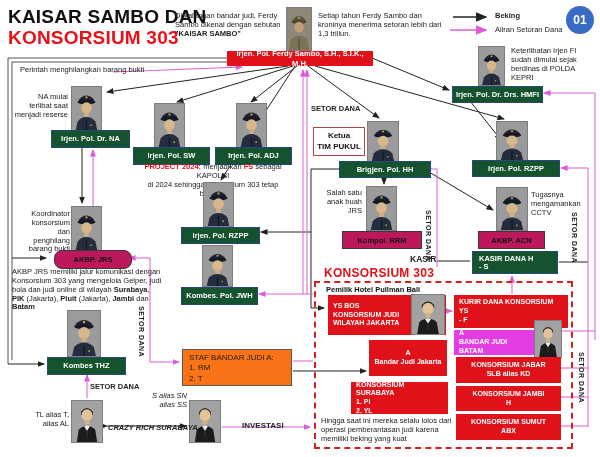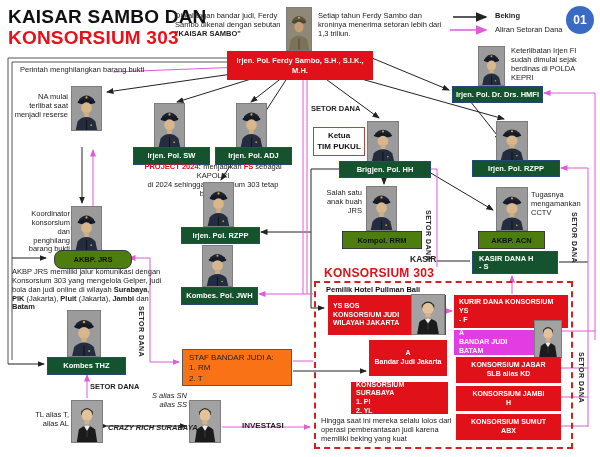--- a/index.html
+++ b/index.html
@@ -5,21 +5,21 @@
   html,body{margin:0;padding:0;background:#fff;}
   #stage{position:relative;width:600px;height:457px;background:#fff;overflow:hidden;
          font-family:"Liberation Sans",sans-serif;color:#1a1a1a;}
   .abs{position:absolute;}
   .title1{font-size:19px;font-weight:bold;letter-spacing:.2px;color:#111;}
   .title2{font-size:19px;font-weight:bold;letter-spacing:.2px;color:#e8111a;}
   .note{font-size:7.5px;line-height:1.18;color:#222;}
   .bold{font-weight:bold;}
   .bluebox{background:#14532d;border:1px solid #27487f;color:#fff;font-weight:bold;font-size:7.5px;
            display:flex;align-items:center;justify-content:center;text-align:center;line-height:1.05;}
-  .yellowbox{background:#4d7c0f;border:1px solid #3a3a3a;color:#111;font-weight:bold;font-size:7.5px;
+  .yellowbox{background:#be185d;border:1px solid #3a3a3a;color:#111;font-weight:bold;font-size:7.5px;
            display:flex;align-items:center;justify-content:center;text-align:center;}
   .redbox{background:#e01118;color:#fff;font-weight:bold;font-size:7px;line-height:1.25;
            display:flex;flex-direction:column;justify-content:center;padding:2px 5px;box-sizing:border-box;}
   .magbox{background:#e23ce2;color:#fff;font-weight:bold;font-size:7px;line-height:1.25;
            display:flex;flex-direction:column;justify-content:center;padding:2px 5px;box-sizing:border-box;}
   .photo{background:#9b9b9b;border:1px solid #7d7d7d;box-sizing:border-box;}
   .photo svg{display:block;}
   .vlabel{writing-mode:vertical-rl;font-size:7px;font-weight:bold;color:#222;letter-spacing:.5px;}
   .hlabel{font-size:7.5px;font-weight:bold;color:#222;}
   .ketua{background:#fff;border:1px solid #b04543;color:#111;font-weight:bold;font-size:8px;
@@ -120,40 +120,41 @@
         <ellipse cx="13" cy="20" rx="5" ry="5.6" fill="#c49f75"></ellipse>
         <path d="M2 44 L4 33 Q8 29 13 29 Q18 29 22 33 L24 44 Z" fill="#7c7258"></path>
         <line x1="13" y1="32" x2="13" y2="44" stroke="#4e4734" stroke-width="1"></line>
       </svg>
     </div>
   <div class="abs note" style="left:318px;top:12px;width:126px;">Setiap tahun Ferdy Sambo dan kroninya menerima setoran lebih dari 1,3 triliun.</div>
   <div class="abs note bold" style="left:495px;top:12px;">Beking</div>
   <div class="abs note" style="left:495px;top:26px;">Aliran Setoran Dana</div>
   <div class="abs badge" style="left:566px;top:6px;width:28px;height:28px;">01</div>
 
-  <div class="abs redbox ctr" style="left:227px;top:51px;width:146px;height:29px;align-items:flex-start;font-size:7.5px;">
+  <div class="abs redbox ctr" style="left:227px;top:51px;width:146px;height:15px;align-items:flex-start;font-size:7.5px;">
       <div>Irjen. Pol. Ferdy Sambo, S.H., S.I.K., M.H.</div>
     </div>
 
   <div class="abs note" style="left:20px;top:66px;">Perintah menghilangkan barang bukti</div>
 
   <div class="abs note rt" style="left:14px;top:93px;width:54px;">NA mulai terlibat saat menjadi reserse</div>
   <div class="abs photo" style="left:71px;top:86px;width:31px;height:45px;">
       <svg viewBox="0 0 31 45" width="100%" height="100%" preserveAspectRatio="none">
         <rect width="31" height="45" fill="#9b9b9b"></rect>
         <path d="M7.5 13 Q15.5 5 23.5 13 L23.5 16 L7.5 16 Z" fill="#1c2233"></path>
         <ellipse cx="15.5" cy="15.6" rx="9.6" ry="2.6" fill="#141a28"></ellipse>
         <circle cx="15.5" cy="11" r="1.2" fill="#c9a227"></circle>
         <ellipse cx="15.5" cy="22" rx="5.7" ry="6" fill="#d9b78c"></ellipse>
         <rect x="13" y="26.5" width="5" height="5" fill="#cfae83"></rect>
         <path d="M4 45 L6 36 Q10 31.5 15.5 31.5 Q21 31.5 25 36 L27 45 Z" fill="#242c40"></path>
         <line x1="15.5" y1="35" x2="15.5" y2="45" stroke="#11151f" stroke-width="1.2"></line>
         <circle cx="20.5" cy="40" r="0.9" fill="#c9a227"></circle>
       </svg>
     </div>
+  <div class="abs bluebox" style="left:51px;top:130px;width:77px;height:16px;">Irjen. Pol. Dr. NA</div>
 
   <div class="abs photo" style="left:154px;top:103px;width:31px;height:45px;">
       <svg viewBox="0 0 31 45" width="100%" height="100%" preserveAspectRatio="none">
         <rect width="31" height="45" fill="#9b9b9b"></rect>
         <path d="M7.5 13 Q15.5 5 23.5 13 L23.5 16 L7.5 16 Z" fill="#1c2233"></path>
         <ellipse cx="15.5" cy="15.6" rx="9.6" ry="2.6" fill="#141a28"></ellipse>
         <circle cx="15.5" cy="11" r="1.2" fill="#c9a227"></circle>
         <ellipse cx="15.5" cy="22" rx="5.7" ry="6" fill="#d9b78c"></ellipse>
         <rect x="13" y="26.5" width="5" height="5" fill="#cfae83"></rect>
         <path d="M4 45 L6 36 Q10 31.5 15.5 31.5 Q21 31.5 25 36 L27 45 Z" fill="#242c40"></path>

